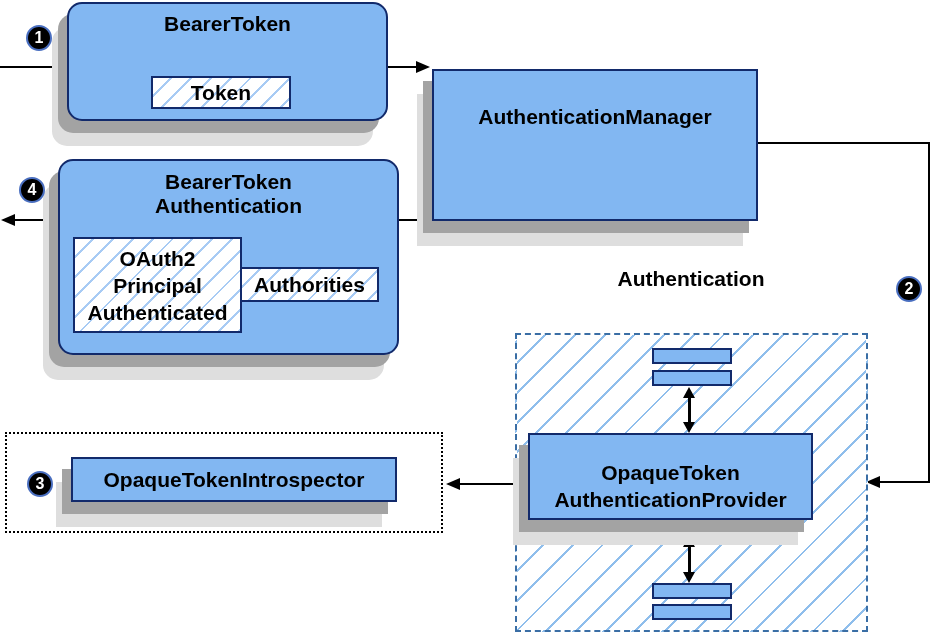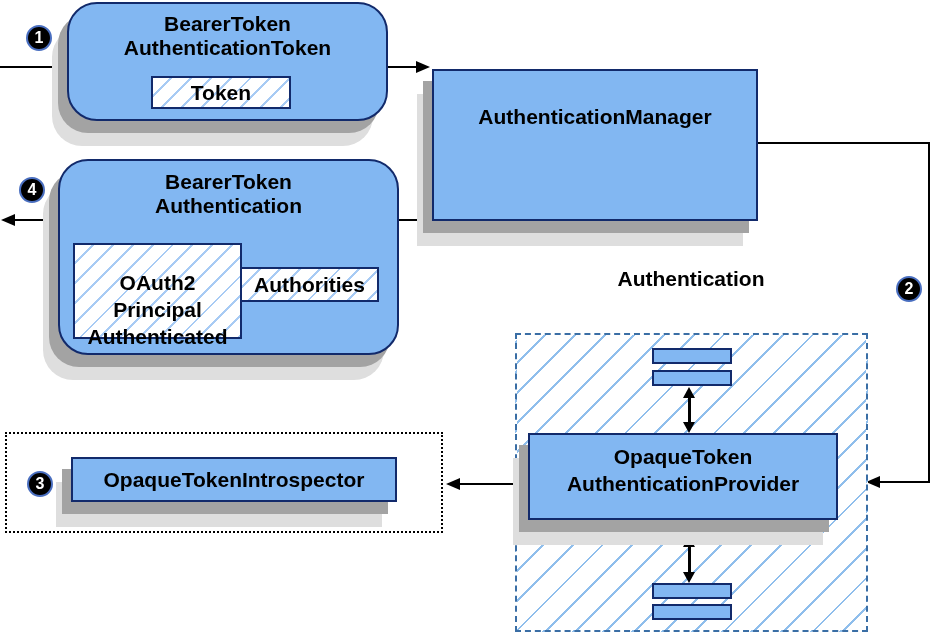--- a/index.html
+++ b/index.html
@@ -8,21 +8,21 @@
     font-family:"Liberation Sans", sans-serif; font-weight:bold; color:#000;
     overflow:hidden;
   }
   
   .node {
     position:absolute; box-sizing:border-box;
     background:#82B7F2; border:2px solid #122A6B;
     text-align:center;
     box-shadow:-9px 12px 0 #A3A3A3, -15px 25px 0 #DEDEDE;
   }
-  .rounded { border-radius:30px; }
+  .rounded { border-radius:15px; }
   .t { font-size:21px; line-height:24px; }
   
   .chip {
     position:absolute; box-sizing:border-box;
     background:#ffffff repeating-linear-gradient(135deg, rgba(255,255,255,0) 0px, rgba(255,255,255,0) 12px, #A8CBF4 12px, #A8CBF4 14px);
     border:2px solid #122A6B; text-align:center;
   }
   
   .providers {
     position:absolute; left:515px; top:333px; width:353px; height:299px;
@@ -91,39 +91,38 @@
     <div class="up"></div>
     <div class="stem"></div>
     <div class="down"></div>
   </div>
   <div class="dblv" style="left:683px;top:536px;height:47px">
     <div class="up"></div>
     <div class="stem"></div>
     <div class="down"></div>
   </div>
 
-  <div class="node t" style="left:528px;top:433px;width:310px;height:87px;padding-top:8px;line-height:27px">
+  <div class="node t" style="left:528px;top:433px;width:285px;height:87px;padding-top:24px;line-height:27px">
     <div>OpaqueToken</div>
     <div>AuthenticationProvider</div>
   </div>
 
   <div class="node rounded t" style="left:67px;top:2px;width:321px;height:119px;padding-top:8px">
     <div>BearerToken</div>
-    <div>AuthenticationToken</div>
     <div class="chip t" style="left:82px;top:72px;width:140px;height:33px;line-height:29px">Token</div>
   </div>
 
   <div class="node t" style="left:432px;top:69px;width:326px;height:152px;padding-top:34px">
     <div>AuthenticationManager</div>
   </div>
 
   <div class="node rounded t" style="left:58px;top:159px;width:341px;height:196px;padding-top:9px">
     <div>BearerToken</div>
     <div>Authentication</div>
-    <div class="chip t" style="left:13px;top:82px;width:169px;height:96px;padding-top:24px;line-height:27px">
+    <div class="chip t" style="left:13px;top:76px;width:169px;height:96px;padding-top:6px;line-height:27px">
       <div>OAuth2</div>
       <div>Principal</div>
       <div>Authenticated</div>
     </div>
     <div class="chip t" style="left:180px;top:106px;width:139px;height:35px;line-height:31px">Authorities</div>
   </div>
 
   <div class="dotted"></div>
   <div class="node t" style="left:71px;top:457px;width:326px;height:45px;line-height:41px">OpaqueTokenIntrospector</div>
 

